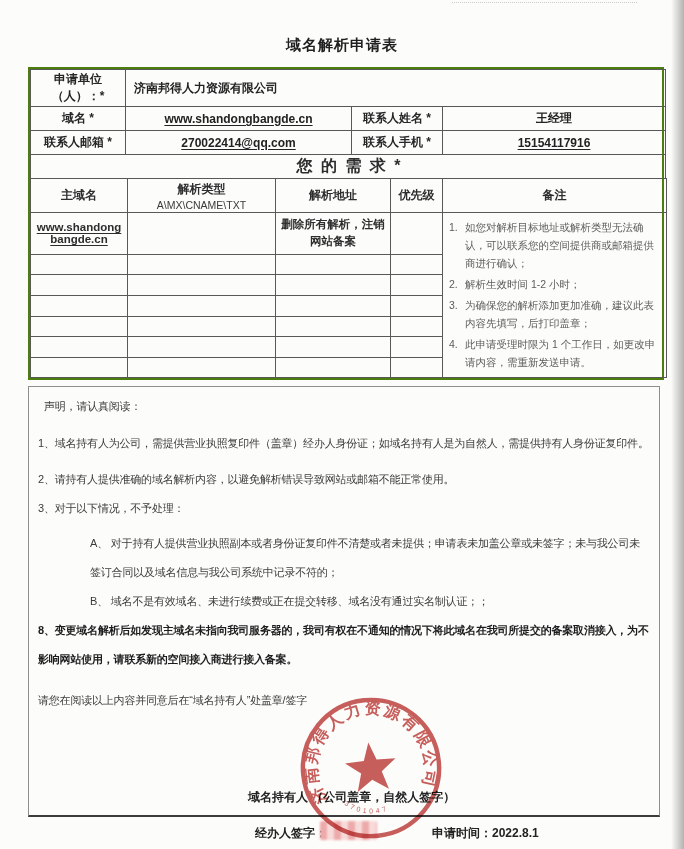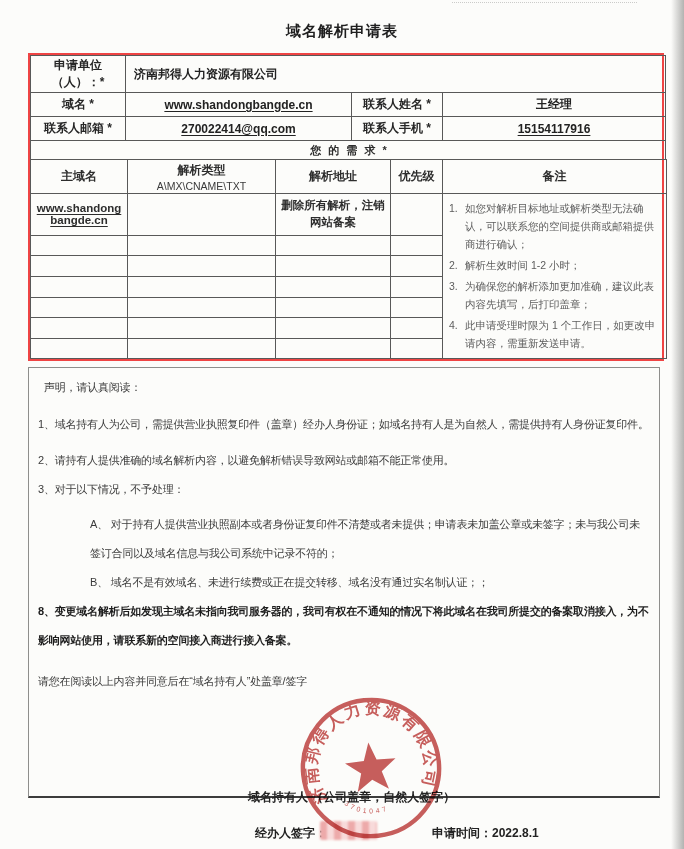--- a/index.html
+++ b/index.html
@@ -11,34 +11,34 @@
   }
   .edge-right {
     position:absolute; top:0; right:0; width:13px; height:100%;
     background:linear-gradient(to right, rgba(180,180,178,0), rgba(160,160,158,.8));
   }
   .top-artifact {
     position:absolute; top:2px; left:452px; width:185px; height:0;
     border-top:1px dotted #c6c6c4; opacity:.9;
   }
   .doc-title {
-    padding-top:22px; text-align:center;
+    padding-top:36px; text-align:center;
     font-size:15px; font-weight:700; letter-spacing:1px; color:#1f1f1f;
   }
   
-  .form-area { margin:12px 4px 0 28px; width:636px; border:2px solid #ef4444; }
+  .form-area { margin:12px 4px 0 28px; width:636px; border:2px solid #4d7c0f; }
   table { border-collapse:collapse; width:100%; table-layout:fixed; }
   td { border:1px solid #585858; padding:1px 5px; font-size:12px; overflow:hidden; }
   .res-table { margin-top:-1px; }
   .lbl { font-weight:700; text-align:center; color:#262626; }
   .val { font-weight:700; text-align:center; color:#222; }
   .val-left { font-weight:700; text-align:left; padding-left:8px; color:#222; }
   .ul { text-decoration:underline; text-underline-offset:2px; }
   .r-top td { height:24px; }
-  .needs-row td { height:19px; text-align:center; font-weight:700; letter-spacing:2px; font-size:11px;padding-left:8px; }
+  .needs-row td { height:19px; text-align:center; font-weight:700; letter-spacing:2px; font-size:16px;padding-left:8px; }
   .hdr td { height:34px; text-align:center; font-weight:700; vertical-align:middle; }
   .hdr .sub { font-weight:400; font-size:10.5px; color:#3a3a3a; margin-top:1px; }
   .data-row td { height:37px; vertical-align:middle; }
   .cell-domain { font-weight:700; text-align:center; word-break:break-all; font-size:11.5px; }
   .cell-addr { font-weight:700; text-align:center; font-size:11.5px; line-height:1.55; }
   .empty-row td { height:19px; }
   .remark-cell { vertical-align:top; padding:5px 7px 3px 6px; }
   .remark { display:flex; margin-bottom:3px; font-size:10.5px; line-height:1.72; color:#5c5c5c; }
   .remark .num { flex:none; width:16px; }
   .remark .txt { flex:1; }

